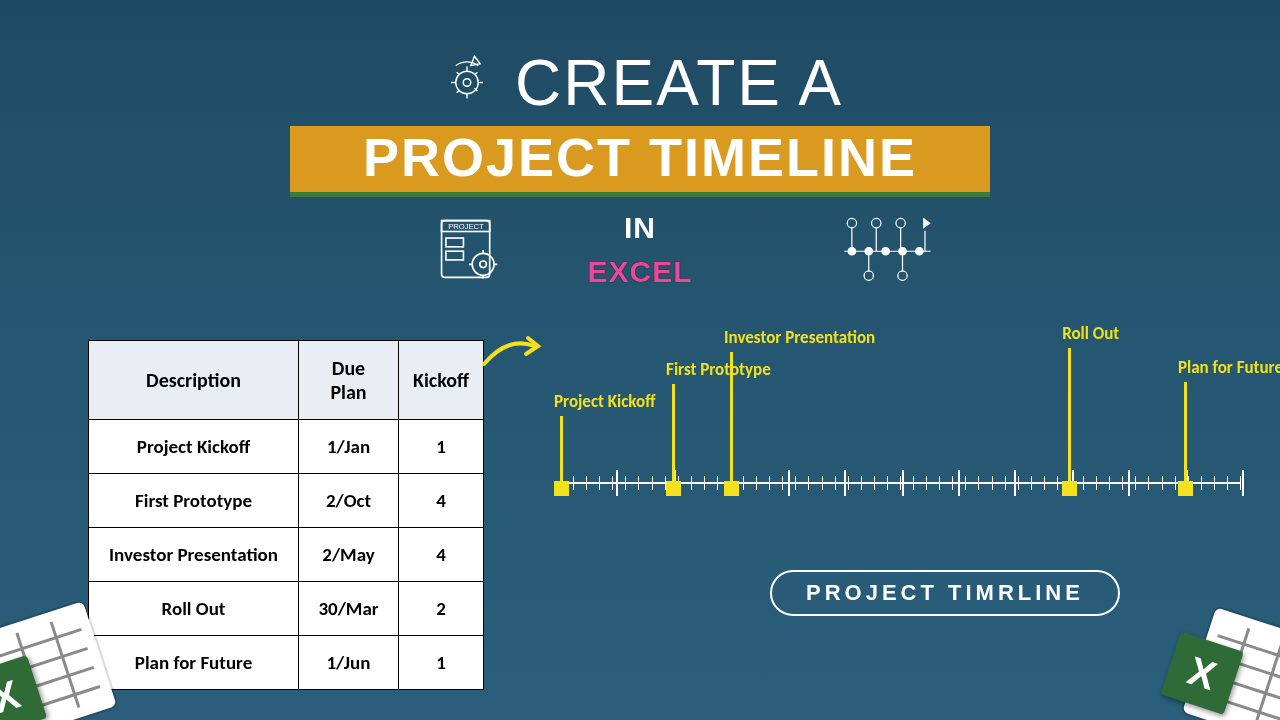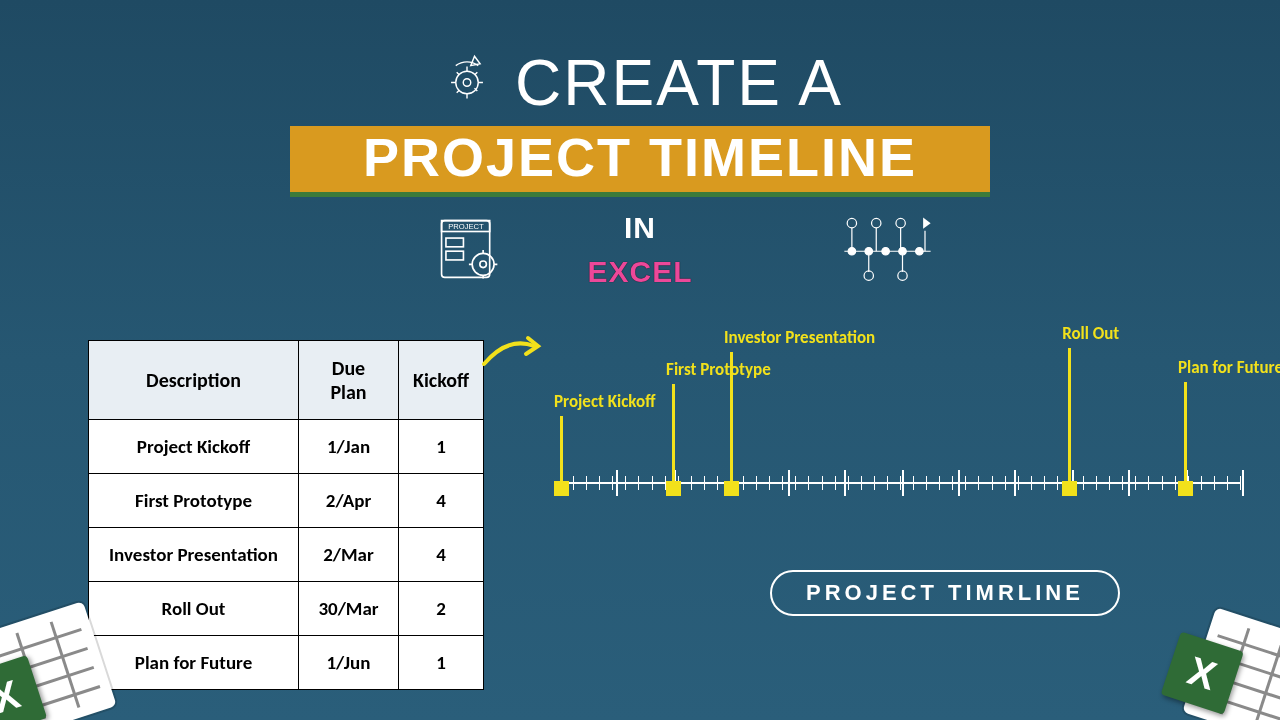--- a/index.html
+++ b/index.html
@@ -252,26 +252,26 @@
     </tr>
   </thead>
   <tbody>
     <tr>
       <td class="desc">Project Kickoff</td>
       <td class="date">1/Jan</td>
       <td class="eff">1</td>
     </tr>
     <tr>
       <td class="desc">First Prototype</td>
-      <td class="date">2/Apr</td>
+      <td class="date">2/Oct</td>
       <td class="eff">4</td>
     </tr>
     <tr>
       <td class="desc">Investor Presentation</td>
-      <td class="date">2/Mar</td>
+      <td class="date">2/May</td>
       <td class="eff">4</td>
     </tr>
     <tr>
       <td class="desc">Roll  Out</td>
       <td class="date">30/Mar</td>
       <td class="eff">2</td>
     </tr>
     <tr>
       <td class="desc">Plan for Future</td>
       <td class="date">1/Jun</td>

